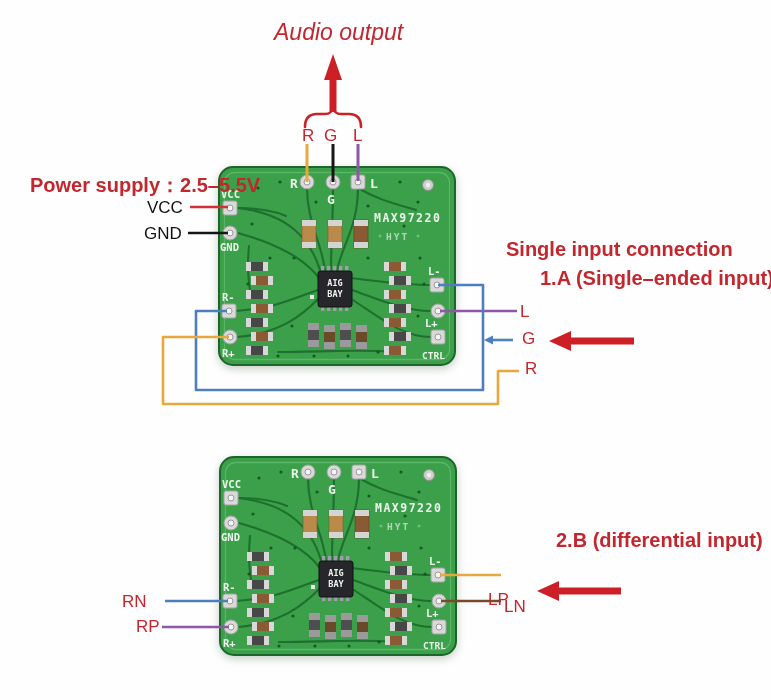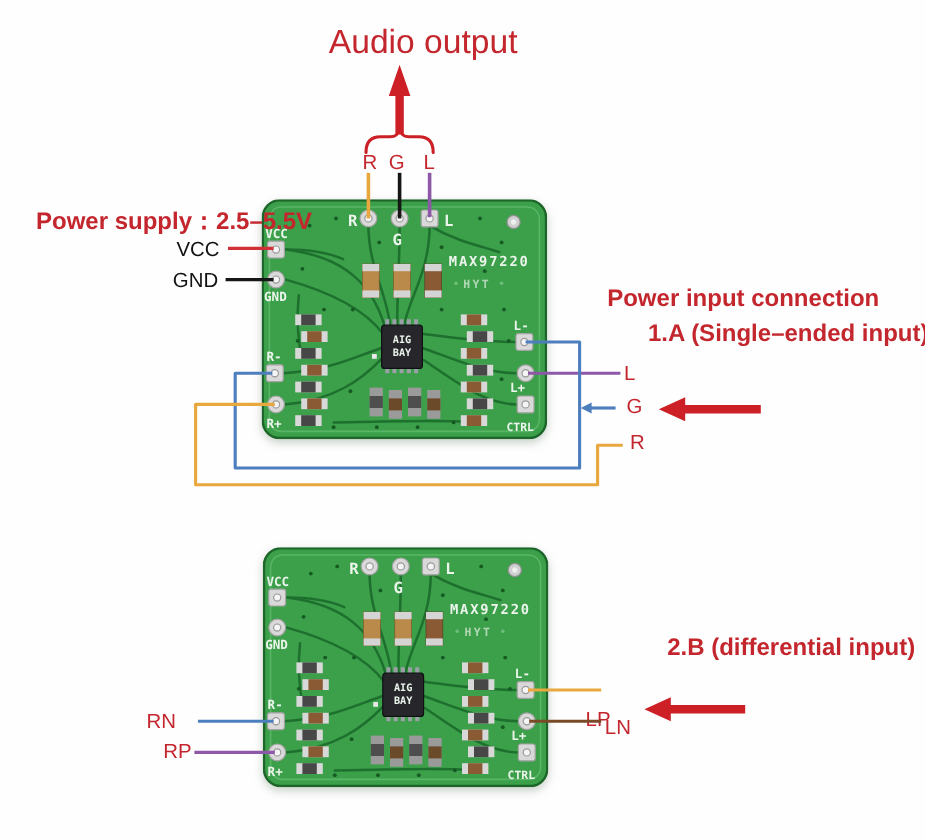--- a/index.html
+++ b/index.html
@@ -4,21 +4,21 @@
 <style>
   html,body{margin:0;padding:0;}
   body{
     width:771px;height:700px;position:relative;overflow:hidden;
     background:#fefefe;
     font-family:"Liberation Sans",sans-serif;
   }
   .lbl{position:absolute;white-space:nowrap;line-height:1.1;}
   .red{color:#c4262e;}
   .dark{color:#121212;}
-  .t23{font-size:28px;}
+  .t23{font-size:23px;font-style:italic;}
   .t20{font-size:20px;font-weight:bold;}
   .t17{font-size:17px;}
   .board{position:absolute;filter:drop-shadow(0 3px 4px rgba(70,100,70,.30));}
   .overlay{position:absolute;left:0;top:0;pointer-events:none;}
   .silk{font-family:"DejaVu Sans Mono",monospace;font-weight:bold;fill:#ecf5ec;}
 </style>
 </head>
 <body>
 
 <svg class="board" style="left:218px;top:166px" width="238" height="200" viewBox="0 0 238 200">
@@ -239,21 +239,21 @@
 
 <div class="lbl t23 red" style="left:274px;top:20px">Audio output</div>
 <div class="lbl t20 red" style="left:30px;top:174px">Power supply：2.5–5.5V</div>
 <div class="lbl t17 dark" style="left:147px;top:199px">VCC</div>
 <div class="lbl t17 dark" style="left:144px;top:225px">GND</div>
 
 <div class="lbl t17 red" style="left:302px;top:127px">R</div>
 <div class="lbl t17 red" style="left:324px;top:127px">G</div>
 <div class="lbl t17 red" style="left:353px;top:127px">L</div>
 
-<div class="lbl t20 red" style="left:506px;top:238px">Power input connection</div>
+<div class="lbl t20 red" style="left:506px;top:238px">Single input connection</div>
 <div class="lbl t20 red" style="left:540px;top:267px">1.A (Single–ended input)</div>
 <div class="lbl t17 red" style="left:520px;top:303px">L</div>
 <div class="lbl t17 red" style="left:522px;top:330px">G</div>
 <div class="lbl t17 red" style="left:525px;top:360px">R</div>
 
 <div class="lbl t20 red" style="left:556px;top:529px">2.B (differential input)</div>
 <div class="lbl t17 red" style="left:504px;top:598px">LN</div>
 <div class="lbl t17 red" style="left:488px;top:591px">LP</div>
 <div class="lbl t17 red" style="left:122px;top:593px">RN</div>
 <div class="lbl t17 red" style="left:136px;top:618px">RP</div>

